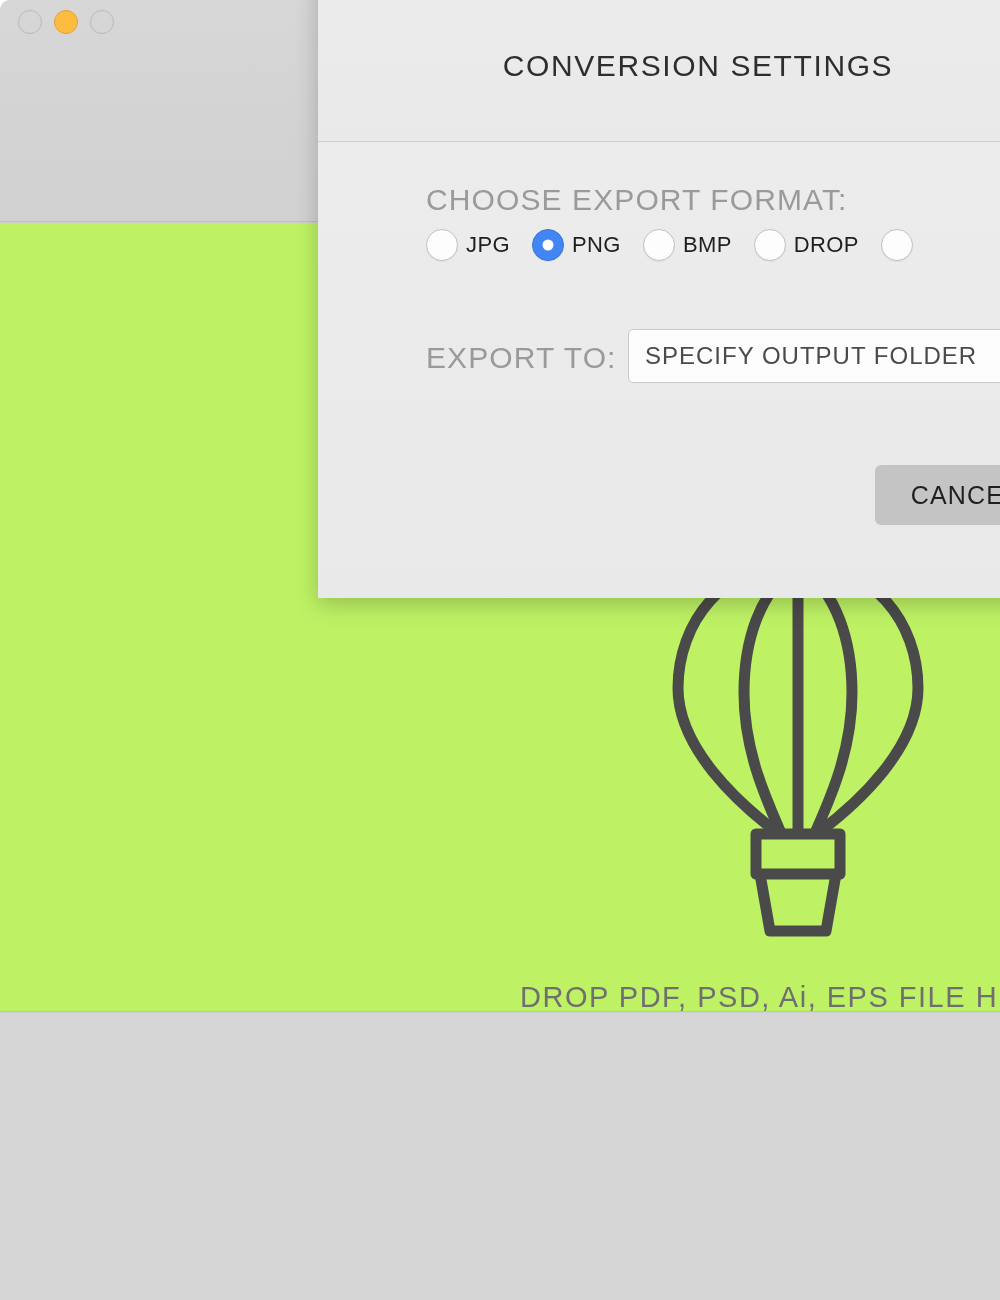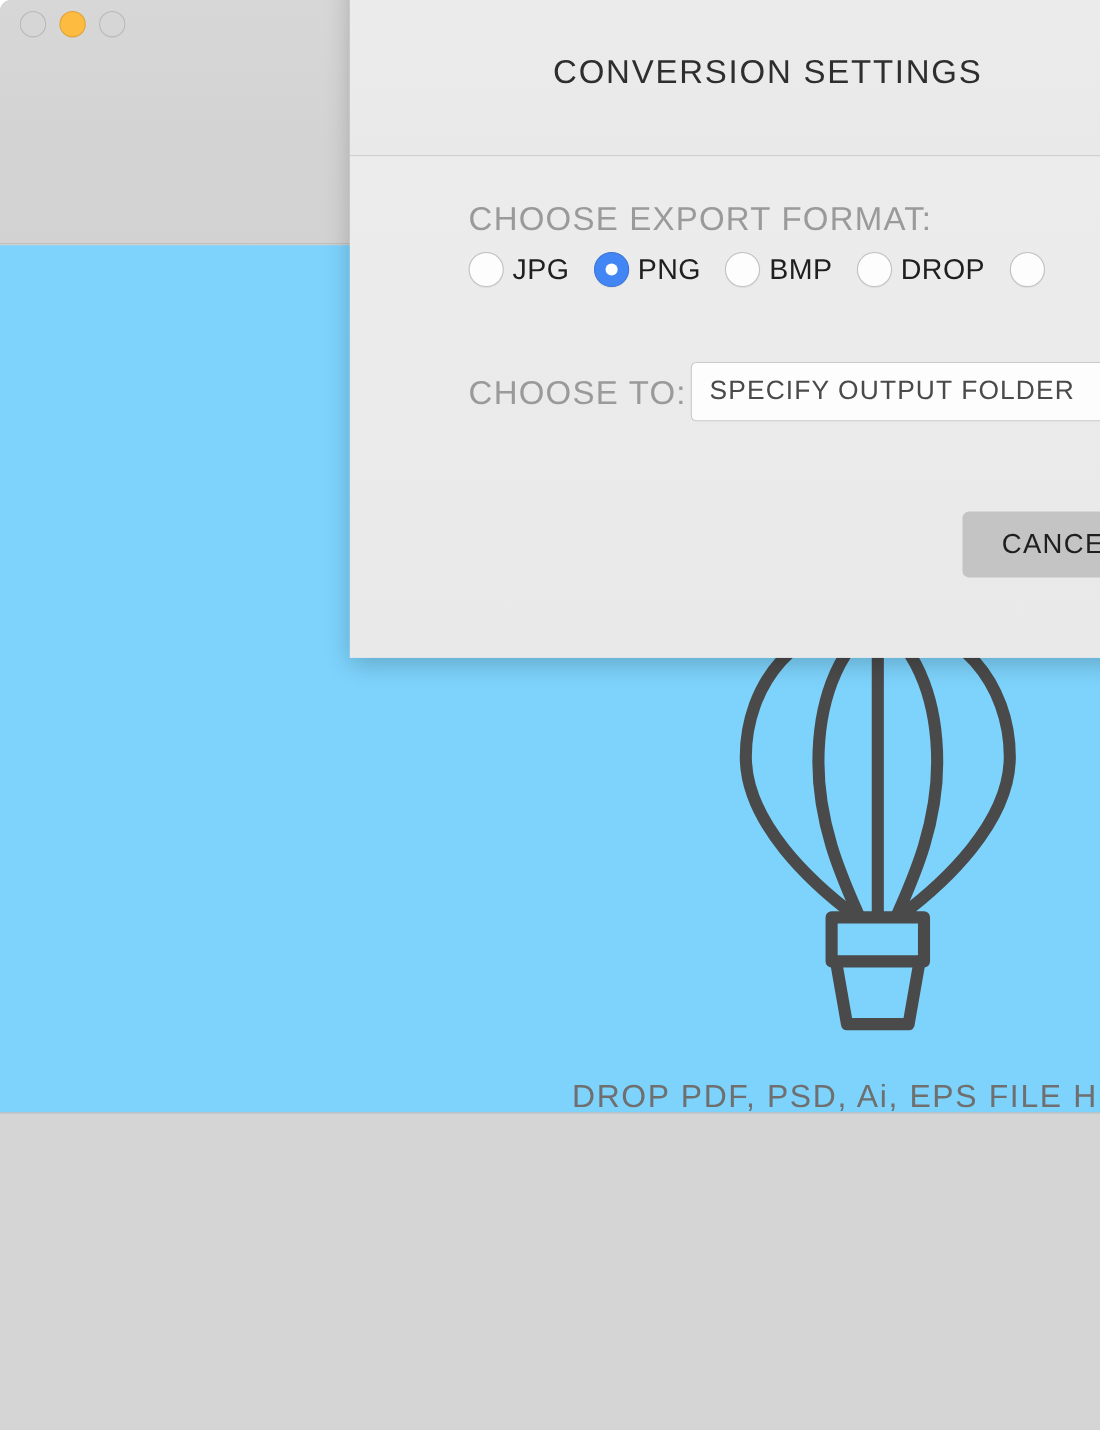--- a/index.html
+++ b/index.html
@@ -58,21 +58,21 @@
     background: #fdbc40;
     border: 1px solid #e0a238;
   }
 
   
   .dropzone {
     position: absolute;
     left: 0; top: 223px;
     width: 1000px;
     height: 789px;
-    background: #7dd3fc;
+    background: #bef264;
     border-bottom: 1px solid #c0c0c0;
     overflow: hidden;
   }
 
   .balloon {
     position: absolute;
     left: 648px;
     top: 330px;
     width: 300px;
     height: 400px;
@@ -176,21 +176,21 @@
   .radio-dot.checked::after {
     content: "";
     position: absolute;
     left: 50%; top: 50%;
     transform: translate(-50%, -50%);
     width: 11px; height: 11px;
     border-radius: 50%;
     background: #ffffff;
   }
   .radio-label {
-    font-size: 26px;
+    font-size: 22px;
     letter-spacing: 0.4px;
     color: #1f1f1f;
   }
 
   .export-input {
     position: absolute;
     left: 310px;
     top: 186px;
     width: 430px;
     height: 54px;
@@ -300,21 +300,21 @@
         <div class="radio-item">
           <span class="radio-dot"></span>
           <span class="radio-label">DROP</span>
         </div>
         <div class="radio-item">
           <span class="radio-dot"></span>
           <span class="radio-label"></span>
         </div>
       </div>
 
-      <div class="field-label" id="lbl-exportto">CHOOSE TO:</div>
+      <div class="field-label" id="lbl-exportto">EXPORT TO:</div>
 
       <div class="export-input">SPECIFY OUTPUT FOLDER</div>
 
       <div class="dlg-buttons">
         <button class="dlg-btn">CANCEL</button>
       </div>
     </div>
   </div>
 
 </div>

